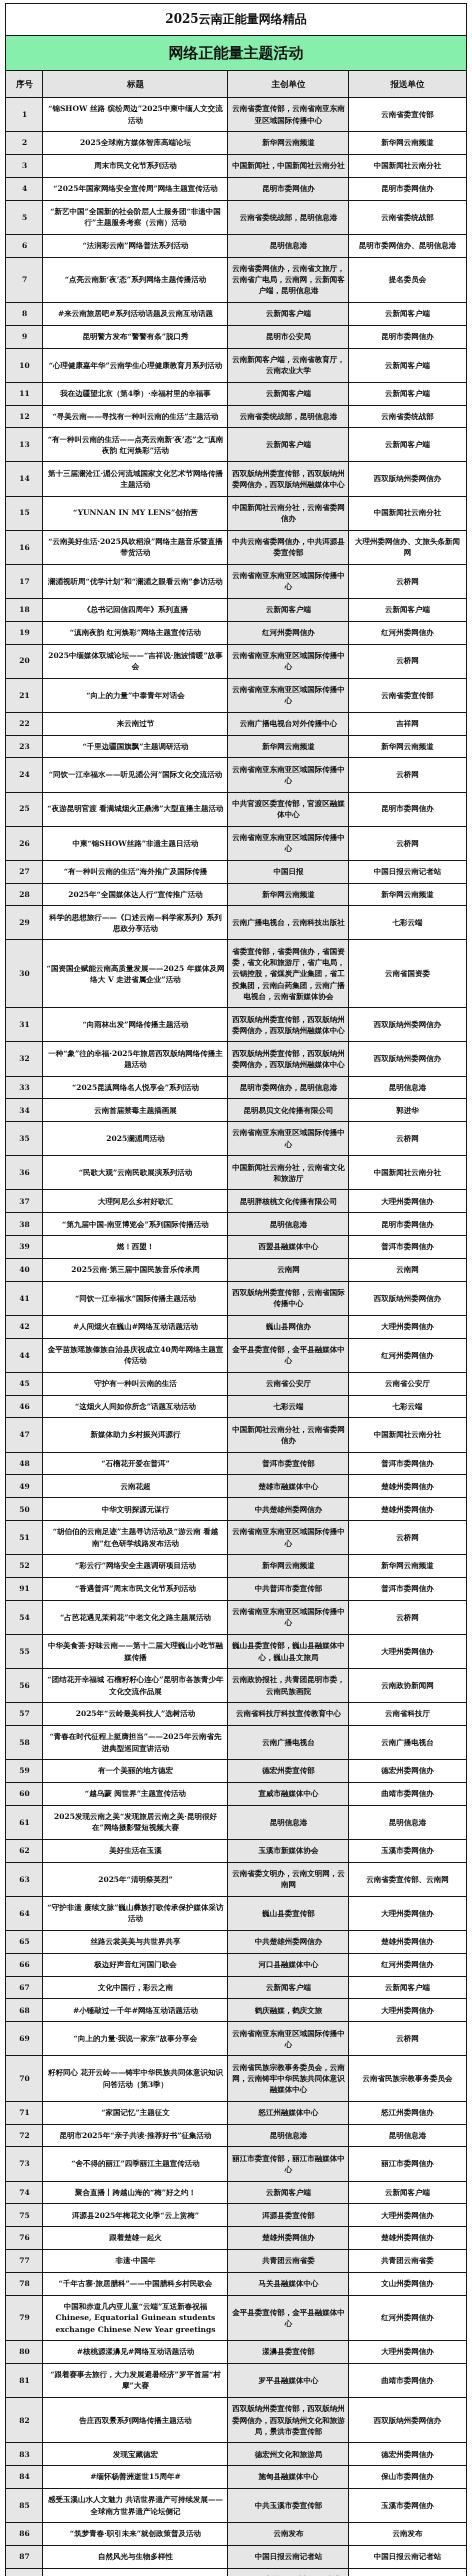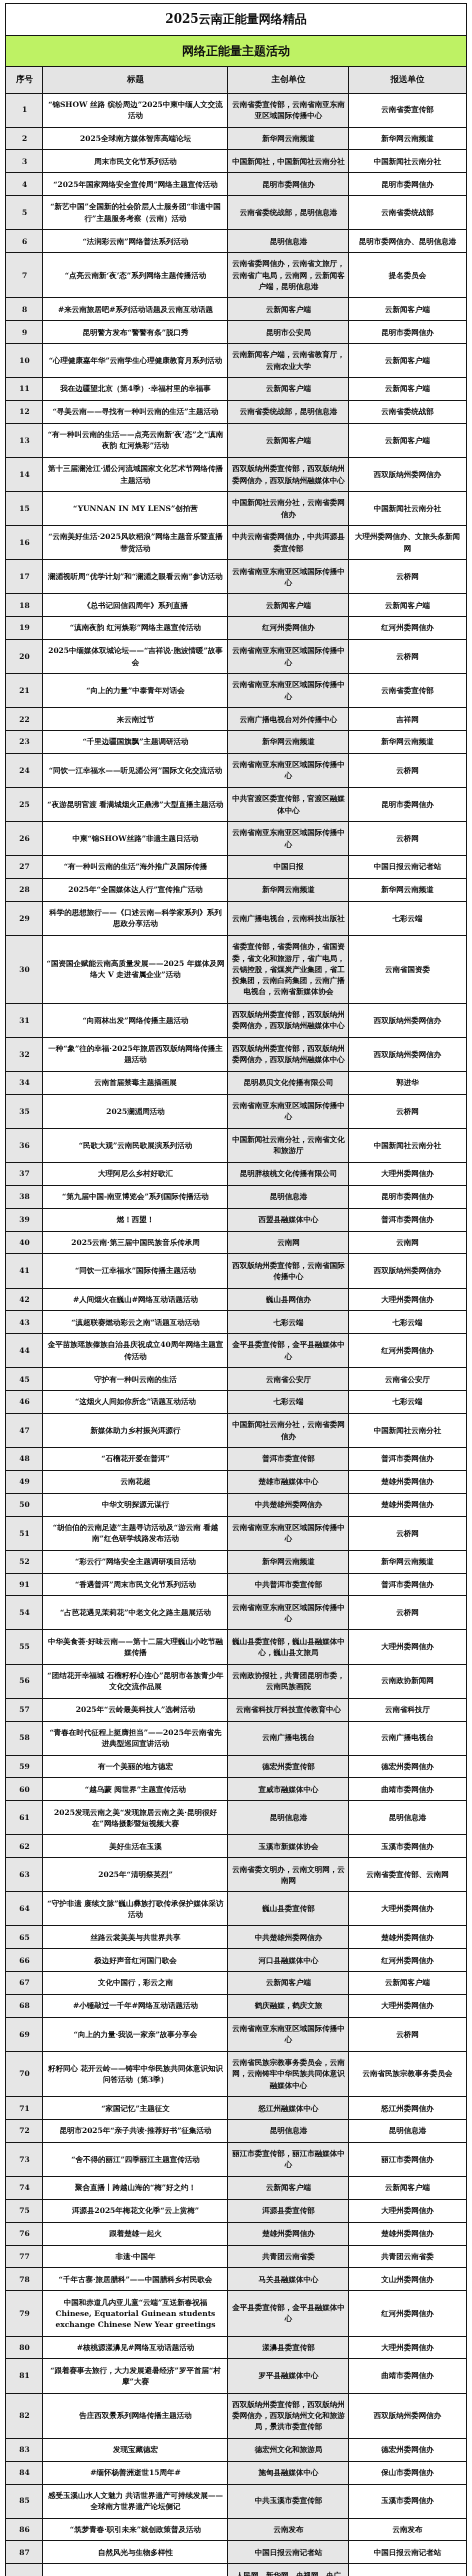--- a/index.html
+++ b/index.html
@@ -2,21 +2,21 @@
 <html style="font-size:10.5px"><head>
 <meta charset="utf-8">
 <style>
   html,body{margin:0;padding:0;background:#ffffff;}
   body{font-family:"DejaVu Serif","Liberation Serif",serif;color:#111;}
   .sheet{width:465px;margin:2.6px auto;}
   table{border-collapse:collapse;width:459px;margin:0 auto;table-layout:fixed;}
   table,td,th{border:1px solid #151515;}
   th,td{font-weight:bold;vertical-align:middle;text-align:center;padding:5.3px 2.6px;line-height:1.5;word-break:break-word;}
   .doc-title td{font-size:12px;padding:6.6px 2.6px;background:#ffffff;}
-  .section-title td{font-size:12px;padding:5.9px 2.6px;background:#bef264;}
+  .section-title td{font-size:15px;padding:5.9px 2.6px;background:#86efac;}
   .col-head th{font-size:8.5px;background:#e4e4e4;padding:6.6px 1.3px;text-align:center;}
   tbody td{font-size:7.5px;}
   .c-no{background:#e6e6e6;width:37px;}
   .c-title{width:185px;background:#ffffff;}
   .c-creator{width:121px;background:#e6e6e6;}
   .c-sub{width:117px;background:#ffffff;}
 </style>
 </head>
 <body>
 
@@ -229,20 +229,26 @@
           <td class="c-creator">西双版纳州委宣传部，西双版纳州委网信办，西双版纳州融媒体中心</td>
           <td class="c-sub">西双版纳州委网信办</td>
         </tr>
         <tr>
           <td class="c-no">32</td>
           <td class="c-title">一种“象”往的幸福·2025年旅居西双版纳网络传播主题活动</td>
           <td class="c-creator">西双版纳州委宣传部，西双版纳州委网信办，西双版纳州融媒体中心</td>
           <td class="c-sub">西双版纳州委网信办</td>
         </tr>
         <tr>
+          <td class="c-no">33</td>
+          <td class="c-title">“2025昆滇网络名人悦享会”系列活动</td>
+          <td class="c-creator">昆明市委网信办，昆明信息港</td>
+          <td class="c-sub">昆明信息港</td>
+        </tr>
+        <tr>
           <td class="c-no">34</td>
           <td class="c-title">云南首届禁毒主题插画展</td>
           <td class="c-creator">昆明易贝文化传播有限公司</td>
           <td class="c-sub">郭进华</td>
         </tr>
         <tr>
           <td class="c-no">35</td>
           <td class="c-title">2025澜湄周活动</td>
           <td class="c-creator">云南省南亚东南亚区域国际传播中心</td>
           <td class="c-sub">云桥网</td>
@@ -281,26 +287,20 @@
           <td class="c-no">41</td>
           <td class="c-title">“同饮一江幸福水”国际传播主题活动</td>
           <td class="c-creator">西双版纳州委宣传部，云南省国际传播中心</td>
           <td class="c-sub">西双版纳州委网信办</td>
         </tr>
         <tr>
           <td class="c-no">42</td>
           <td class="c-title">#人间烟火在巍山#网络互动话题活动</td>
           <td class="c-creator">巍山县网信办</td>
           <td class="c-sub">大理州委网信办</td>
-        </tr>
-        <tr>
-          <td class="c-no">43</td>
-          <td class="c-title">“滇超联赛燃动彩云之南”话题互动活动</td>
-          <td class="c-creator">七彩云端</td>
-          <td class="c-sub">七彩云端</td>
         </tr>
         <tr>
           <td class="c-no">44</td>
           <td class="c-title">金平苗族瑶族傣族自治县庆祝成立40周年网络主题宣传活动</td>
           <td class="c-creator">金平县委宣传部，金平县融媒体中心</td>
           <td class="c-sub">红河州委网信办</td>
         </tr>
         <tr>
           <td class="c-no">45</td>
           <td class="c-title">守护有一种叫云南的生活</td>

